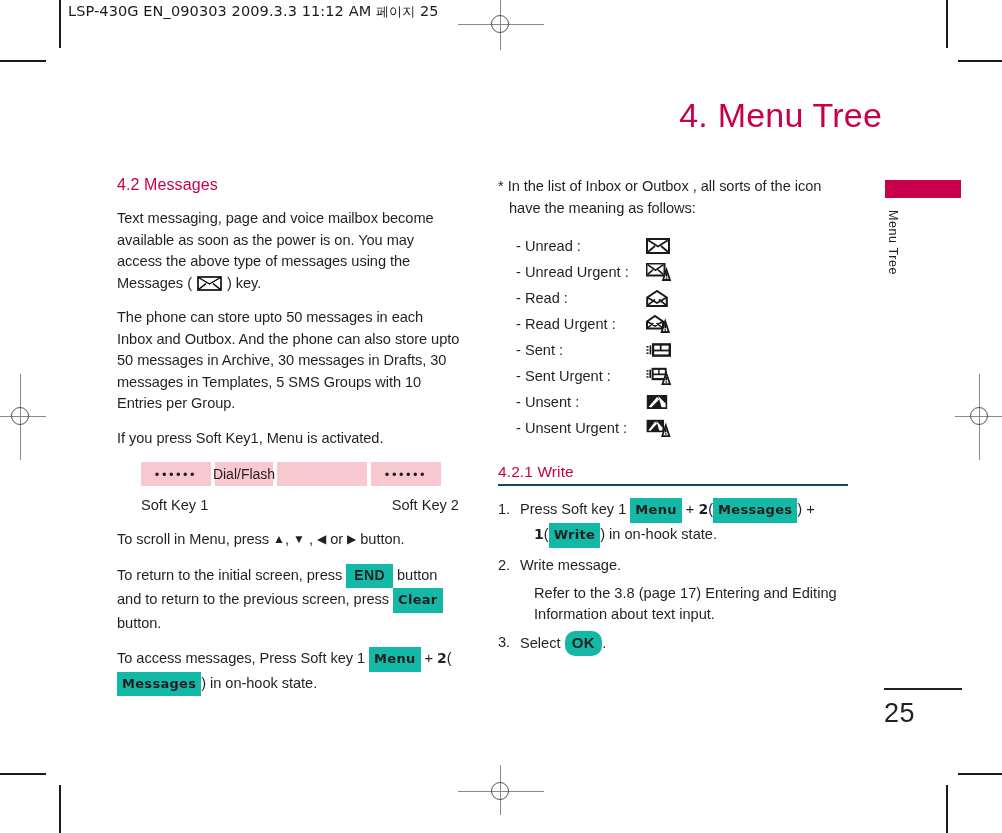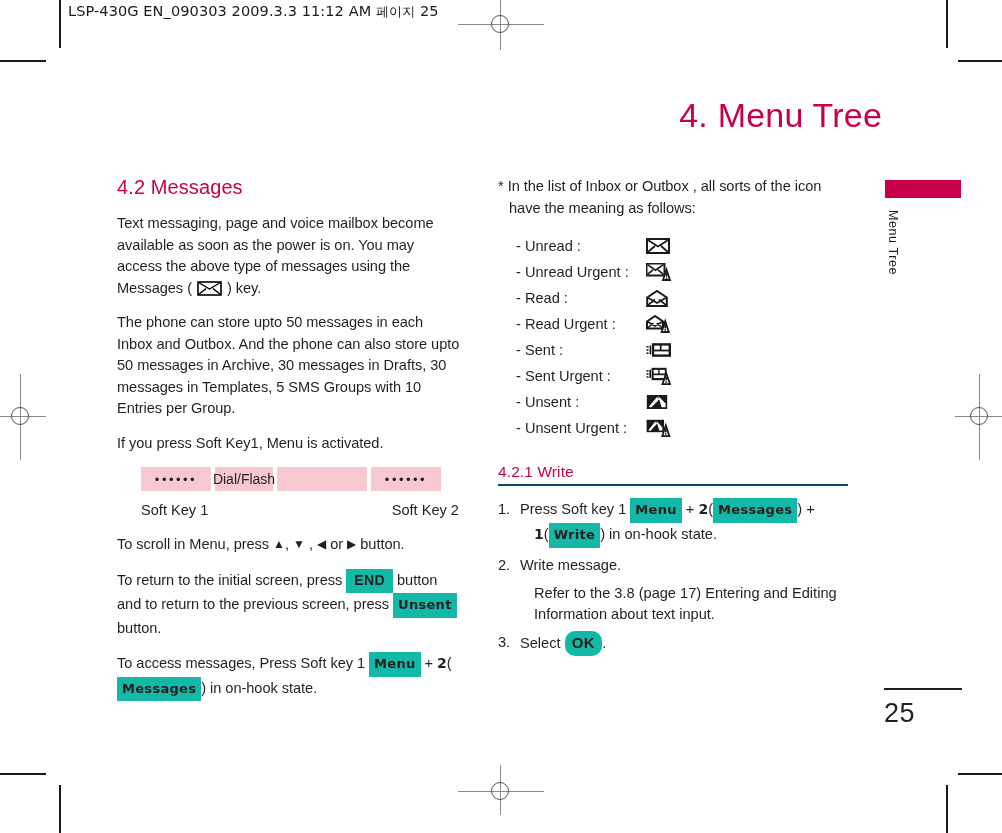--- a/index.html
+++ b/index.html
@@ -63,21 +63,21 @@
     white-space: nowrap;
   }
 
   
   .col { position: absolute; top: 176px; }
   .col-left  { left: 117px; width: 345px; }
   .col-right { left: 498px; width: 350px; }
 
   h2.sec {
     margin: 0 0 14px 0;
-    font-size: 20px; font-weight: normal;
+    font-size: 16px; font-weight: normal;
     color: #c8004b; letter-spacing: .1px;
   }
   h3.subsec {
     margin: 0; padding-bottom: 3px;
     font-size: 15.5px; font-weight: normal;
     color: #c8004b;
     border-bottom: 2px solid #0c4a6e;
     letter-spacing: .1px;
   }
 
@@ -236,21 +236,21 @@
         <span>Soft Key 1</span>
         <span>Soft Key 2</span>
       </div>
     </div>
 
     <p class="body">
       <span>To scroll in Menu, press </span><span class="arrowk">▲</span><span>, </span><span class="arrowk">▼</span><span> , </span><span class="arrowk">◀</span><span> or </span><span class="arrowk">▶</span><span> button.</span>
     </p>
 
     <p class="body">
-      <span>To return to the initial screen, press </span><span class="chip end">END</span><span> button and to return to the previous screen, press </span><span class="chip">Unsent</span><span> button.</span>
+      <span>To return to the initial screen, press </span><span class="chip end">END</span><span> button and to return to the previous screen, press </span><span class="chip">Clear</span><span> button.</span>
     </p>
 
     <p class="body">
       <span>To access messages, Press Soft key 1 </span><span class="chip">Menu</span><span> + </span><span class="numkey">2</span><span>(</span><span class="chip">Messages</span><span>)</span><span> in on-hook state.</span>
     </p>
 
   </div>
 
   <div class="col col-right">
 

